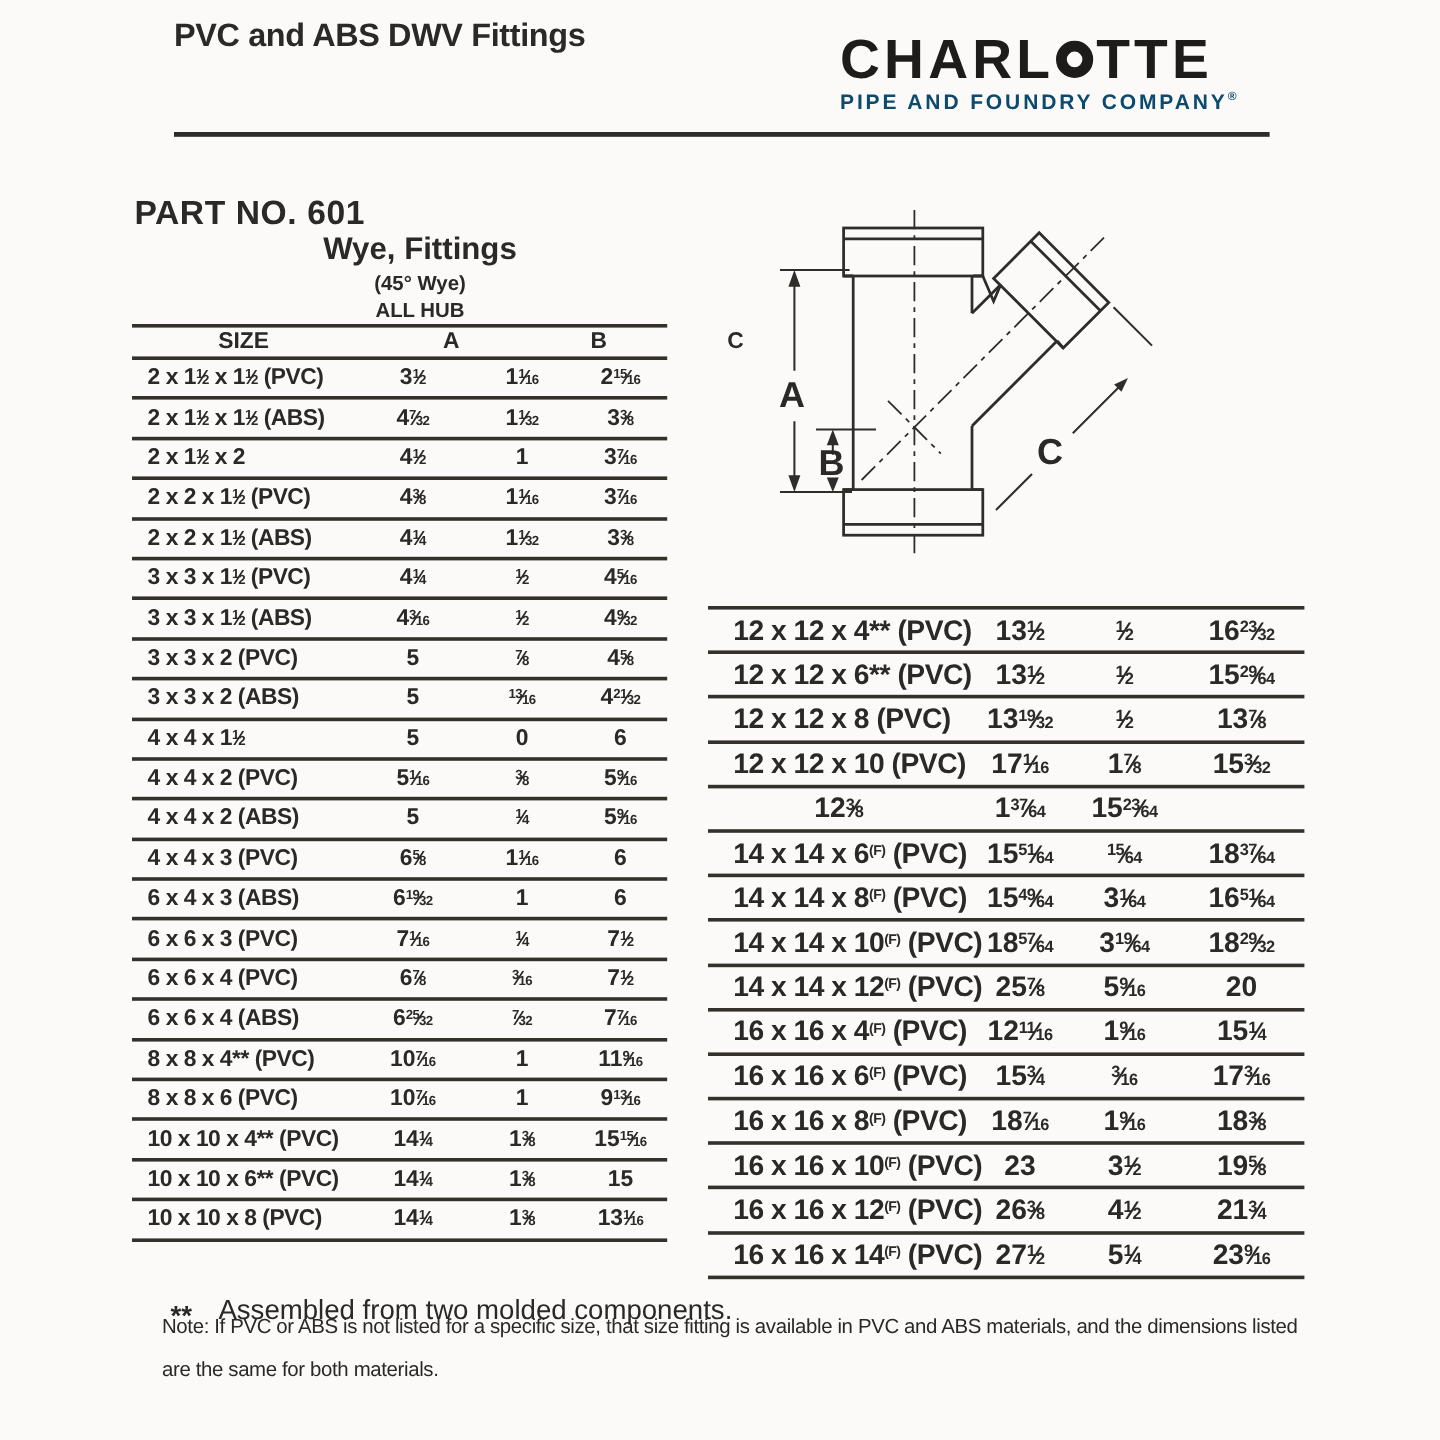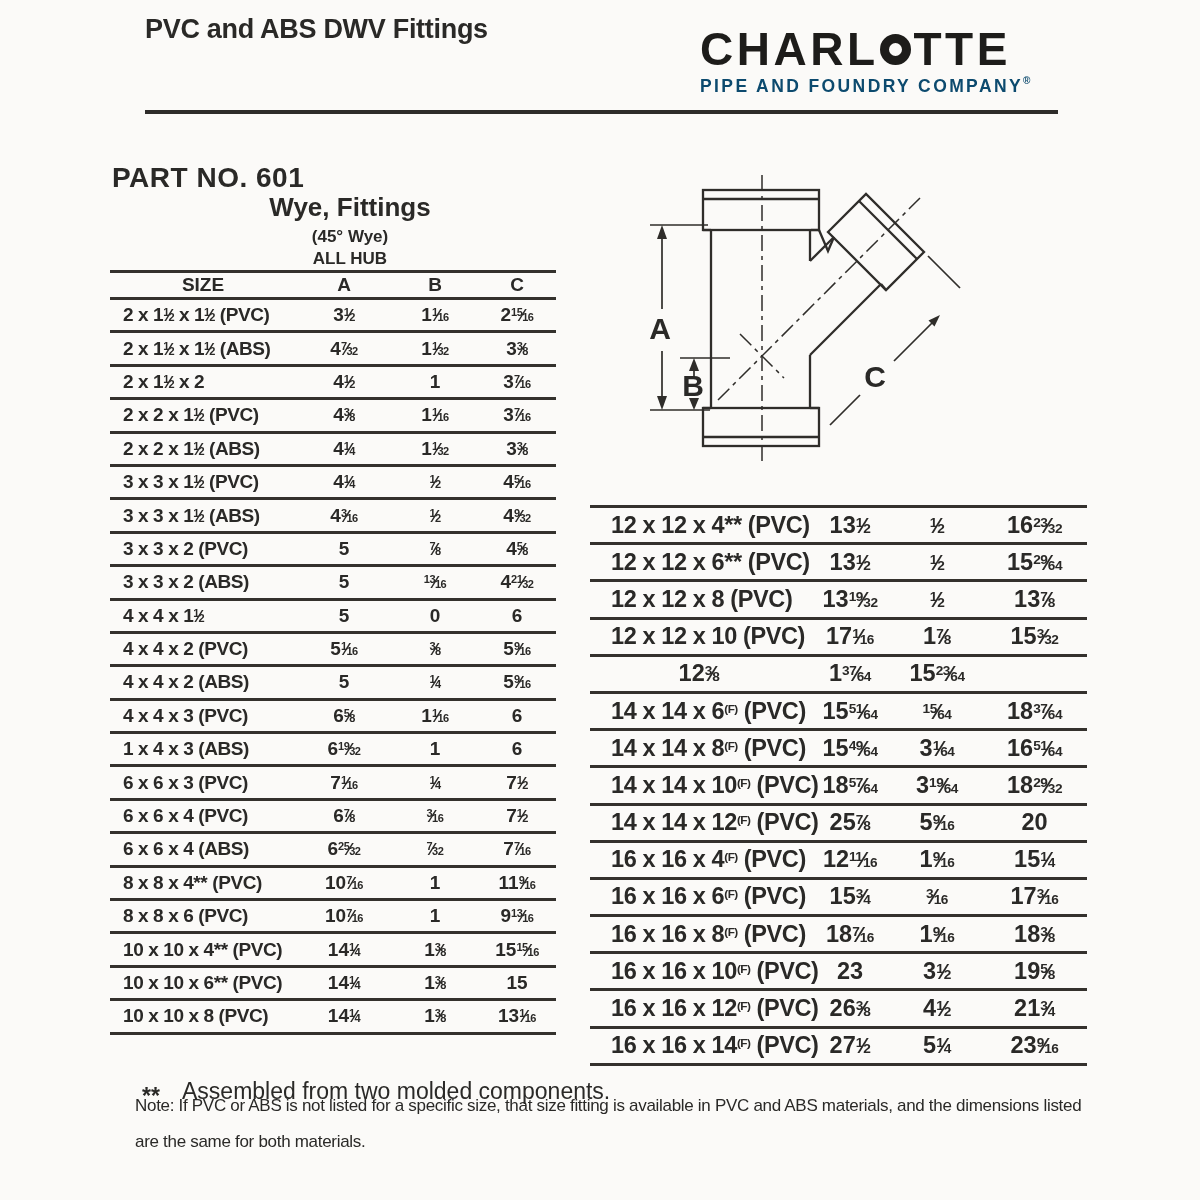--- a/index.html
+++ b/index.html
@@ -20,21 +20,21 @@
   .sub{position:absolute;text-align:center;font-weight:700;}
   .t1{left:228px;top:192px;width:244px;font-size:26px;}
   .t2{left:228px;top:227px;width:244px;font-size:17px;}
   .t3{left:228px;top:249px;width:244px;font-size:17px;}
 
   
   .table{position:absolute;border-top:3px solid #34312d;}
   .table.left{left:110px;top:270px;width:446px;}
   .table.right{left:590px;top:505px;width:497px;}
   .thead{display:grid;grid-template-columns:186px 96px 86px 78px;height:27px;border-bottom:3px solid #34312d;
-         box-sizing:border-box;align-items:center;font-size:19px;font-weight:700;}
+         box-sizing:border-box;align-items:center;font-size:19px;font-weight:700;gap:32px;}
   .thead .hc{text-align:center;}
   .thead .hsize{text-align:center;}
   .trow{display:grid;align-items:center;box-sizing:border-box;border-bottom:3px solid #34312d;font-weight:700;}
   .left .trow{grid-template-columns:186px 96px 86px 78px;height:33.4px;font-size:19px;}
   .right .trow{grid-template-columns:218px 84px 90px 105px;height:37.2px;font-size:23.5px;}
   .tcell.size{padding-left:13px;letter-spacing:-0.4px;white-space:nowrap;}
   .right .tcell.size{padding-left:21px;}
   .tcell.num{text-align:center;white-space:nowrap;}
   .fr sup{font-size:.58em;vertical-align:.45em;letter-spacing:-.5px;}
   .fr sub{font-size:.58em;vertical-align:baseline;letter-spacing:-.5px;}
@@ -153,21 +153,21 @@
           <div class="tcell num"><span class="fr"><sup>1</sup><span class="sl">⁄</span><sub>4</sub></span></div>
           <div class="tcell num">5<span class="fr"><sup>9</sup><span class="sl">⁄</span><sub>16</sub></span></div>
         </div>
         <div class="trow">
           <div class="tcell size">4 x 4 x 3 (PVC)</div>
           <div class="tcell num">6<span class="fr"><sup>5</sup><span class="sl">⁄</span><sub>8</sub></span></div>
           <div class="tcell num">1<span class="fr"><sup>1</sup><span class="sl">⁄</span><sub>16</sub></span></div>
           <div class="tcell num">6</div>
         </div>
         <div class="trow">
-          <div class="tcell size">1 x 4 x 3 (ABS)</div>
+          <div class="tcell size">6 x 4 x 3 (ABS)</div>
           <div class="tcell num">6<span class="fr"><sup>19</sup><span class="sl">⁄</span><sub>32</sub></span></div>
           <div class="tcell num">1</div>
           <div class="tcell num">6</div>
         </div>
         <div class="trow">
           <div class="tcell size">6 x 6 x 3 (PVC)</div>
           <div class="tcell num">7<span class="fr"><sup>1</sup><span class="sl">⁄</span><sub>16</sub></span></div>
           <div class="tcell num"><span class="fr"><sup>1</sup><span class="sl">⁄</span><sub>4</sub></span></div>
           <div class="tcell num">7<span class="fr"><sup>1</sup><span class="sl">⁄</span><sub>2</sub></span></div>
         </div>

